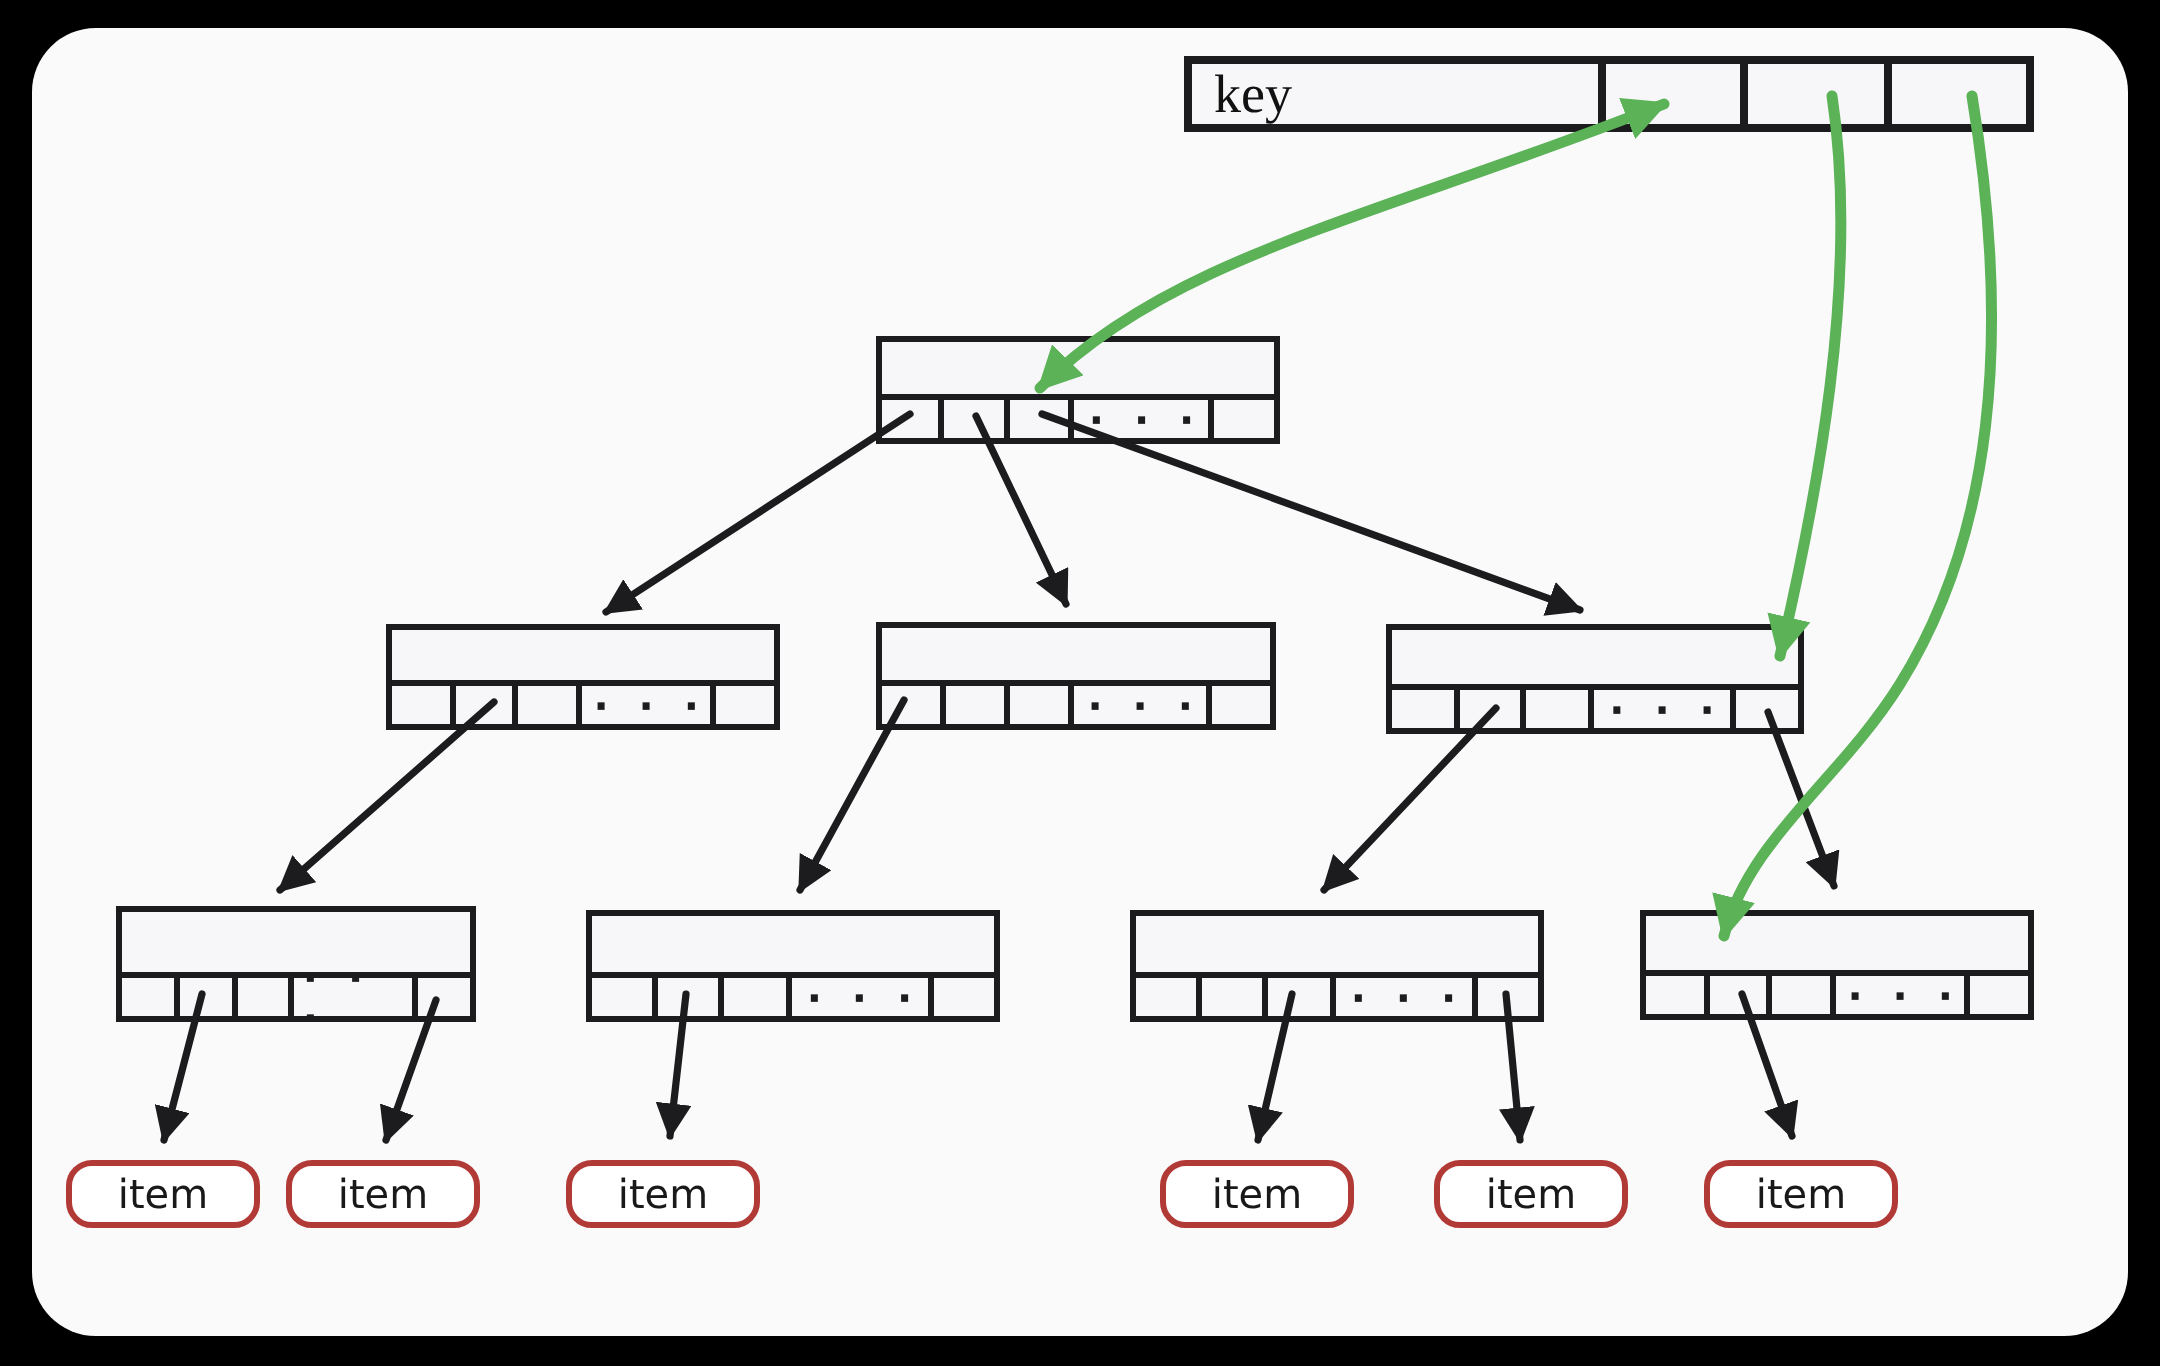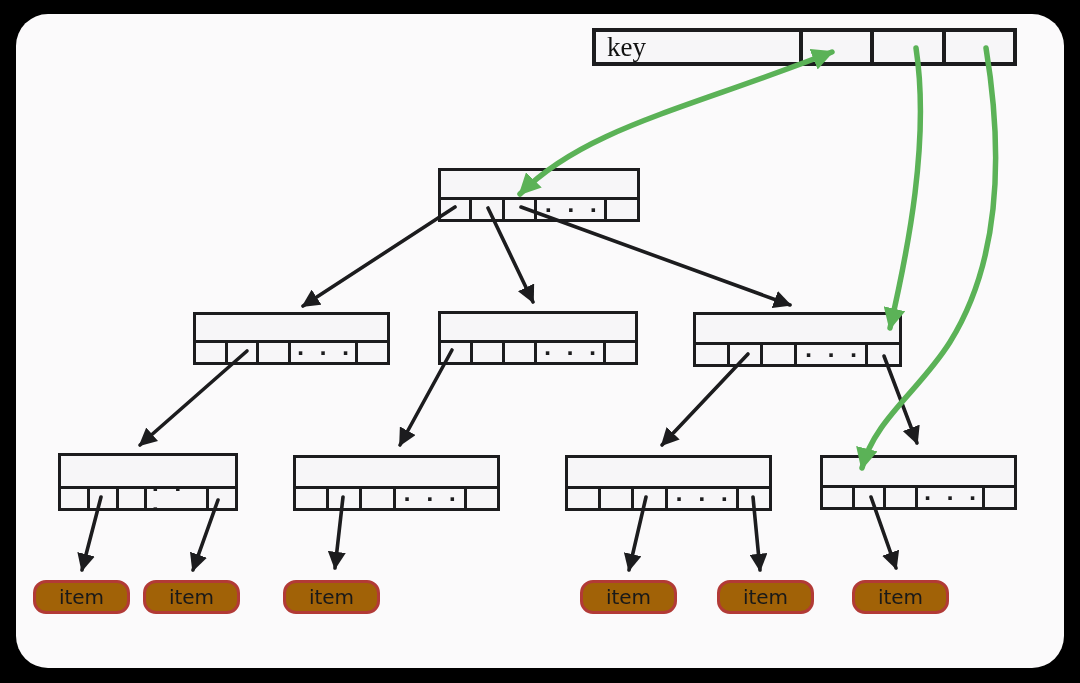--- a/index.html
+++ b/index.html
@@ -37,21 +37,21 @@
   .pcell{flex:16;border-right:3px solid #1c1c1e;}
   .pcell:last-child{border-right:none;}
   .pcell.dots{
     flex:34;display:flex;align-items:center;justify-content:center;
     font-weight:900;font-size:20px;letter-spacing:4px;color:#1c1c1e;
     line-height:1;padding-left:4px;box-sizing:border-box;
   }
   
   .item{
     position:absolute;width:97px;height:34px;box-sizing:border-box;
-    border:3.5px solid #b23a36;border-radius:13px;background:#a16207;
+    border:3.5px solid #b23a36;border-radius:13px;background:#ffffff;
     display:flex;align-items:center;justify-content:center;
     font-size:20px;color:#191919;
   }
   
   svg.overlay{position:absolute;left:0;top:0;pointer-events:none;}
 </style>
 </head>
 <body>
 
 <div class="canvas"></div>

